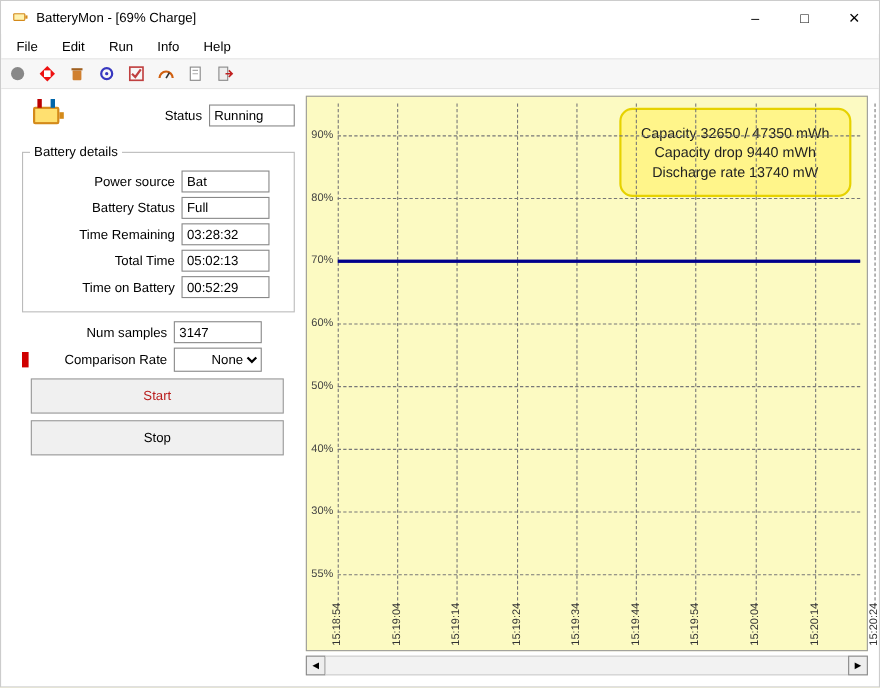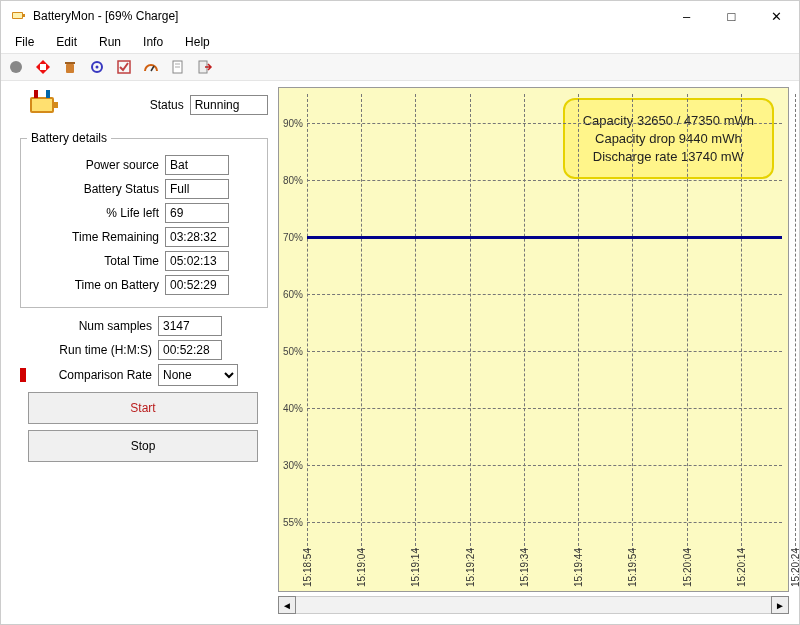--- a/index.html
+++ b/index.html
@@ -63,29 +63,29 @@
   }
   .statusrow .lbl { width: 100px; }
   .statusrow .field { width: 80px; }
 
   fieldset {
     border: 1px solid #bbb; margin: 0 0 8px 0; padding: 6px 6px 8px 6px;
   }
   legend { font-size: 12px; padding: 0 4px; }
   .row { display:flex; align-items:center; margin: 4px 0; }
   .row .lbl { width: 138px; }
-  .row .field { width: 64px; }
+  .row .field { width: 80px; }
 
   .colorbox {
     width: 6px; height: 14px; display: inline-block; margin-right: 4px;
   }
   .blue { background: #0000d0; }
   .red  { background: #d00000; }
 
-  select.field { height: 22px; padding: 0; }
+  select.field { height: 22px; padding: 0; text-align: right; }
   .btn {
     width: 230px; height: 32px; border: 1px solid #999; background: #f0f0f0;
     font-size: 12px; margin: 6px 0 0 8px; display:block;
   }
   .btn:disabled { color: #b91c1c; }
 
   
   .chartwrap { flex:1; position: relative; }
   .chart {
     position:absolute; left:0; right:0; top:0; bottom:22px;
@@ -226,44 +226,36 @@
       <legend>Battery details</legend>
       <div class="row">
           <span class="lbl">Power source</span>
           <span class="field">Bat</span>
         </div>
       <div class="row">
           <span class="lbl">Battery Status</span>
           <span class="field">Full</span>
         </div>
       <div class="row">
-          <span class="lbl">% Life left</span>
-          <span class="field">69</span>
-        </div>
-      <div class="row">
           <span class="lbl">Time Remaining</span>
           <span class="field">03:28:32</span>
         </div>
       <div class="row">
           <span class="lbl">Total Time</span>
           <span class="field">05:02:13</span>
         </div>
       <div class="row">
           <span class="lbl">Time on Battery</span>
           <span class="field">00:52:29</span>
         </div>
     </fieldset>
 
     <div class="row">
         <span class="lbl">Num samples</span>
         <span class="field">3147</span>
-      </div>
-    <div class="row">
-        <span class="lbl">Run time (H:M:S)</span>
-        <span class="field">00:52:28</span>
       </div>
     <div class="row">
       <span class="colorbox red"></span>
       <span class="lbl" style="width:128px">Comparison Rate</span>
       <select class="field" style="width:80px">
         <option>None</option>
       </select>
     </div>
 
     <button class="btn" disabled="">Start</button>

